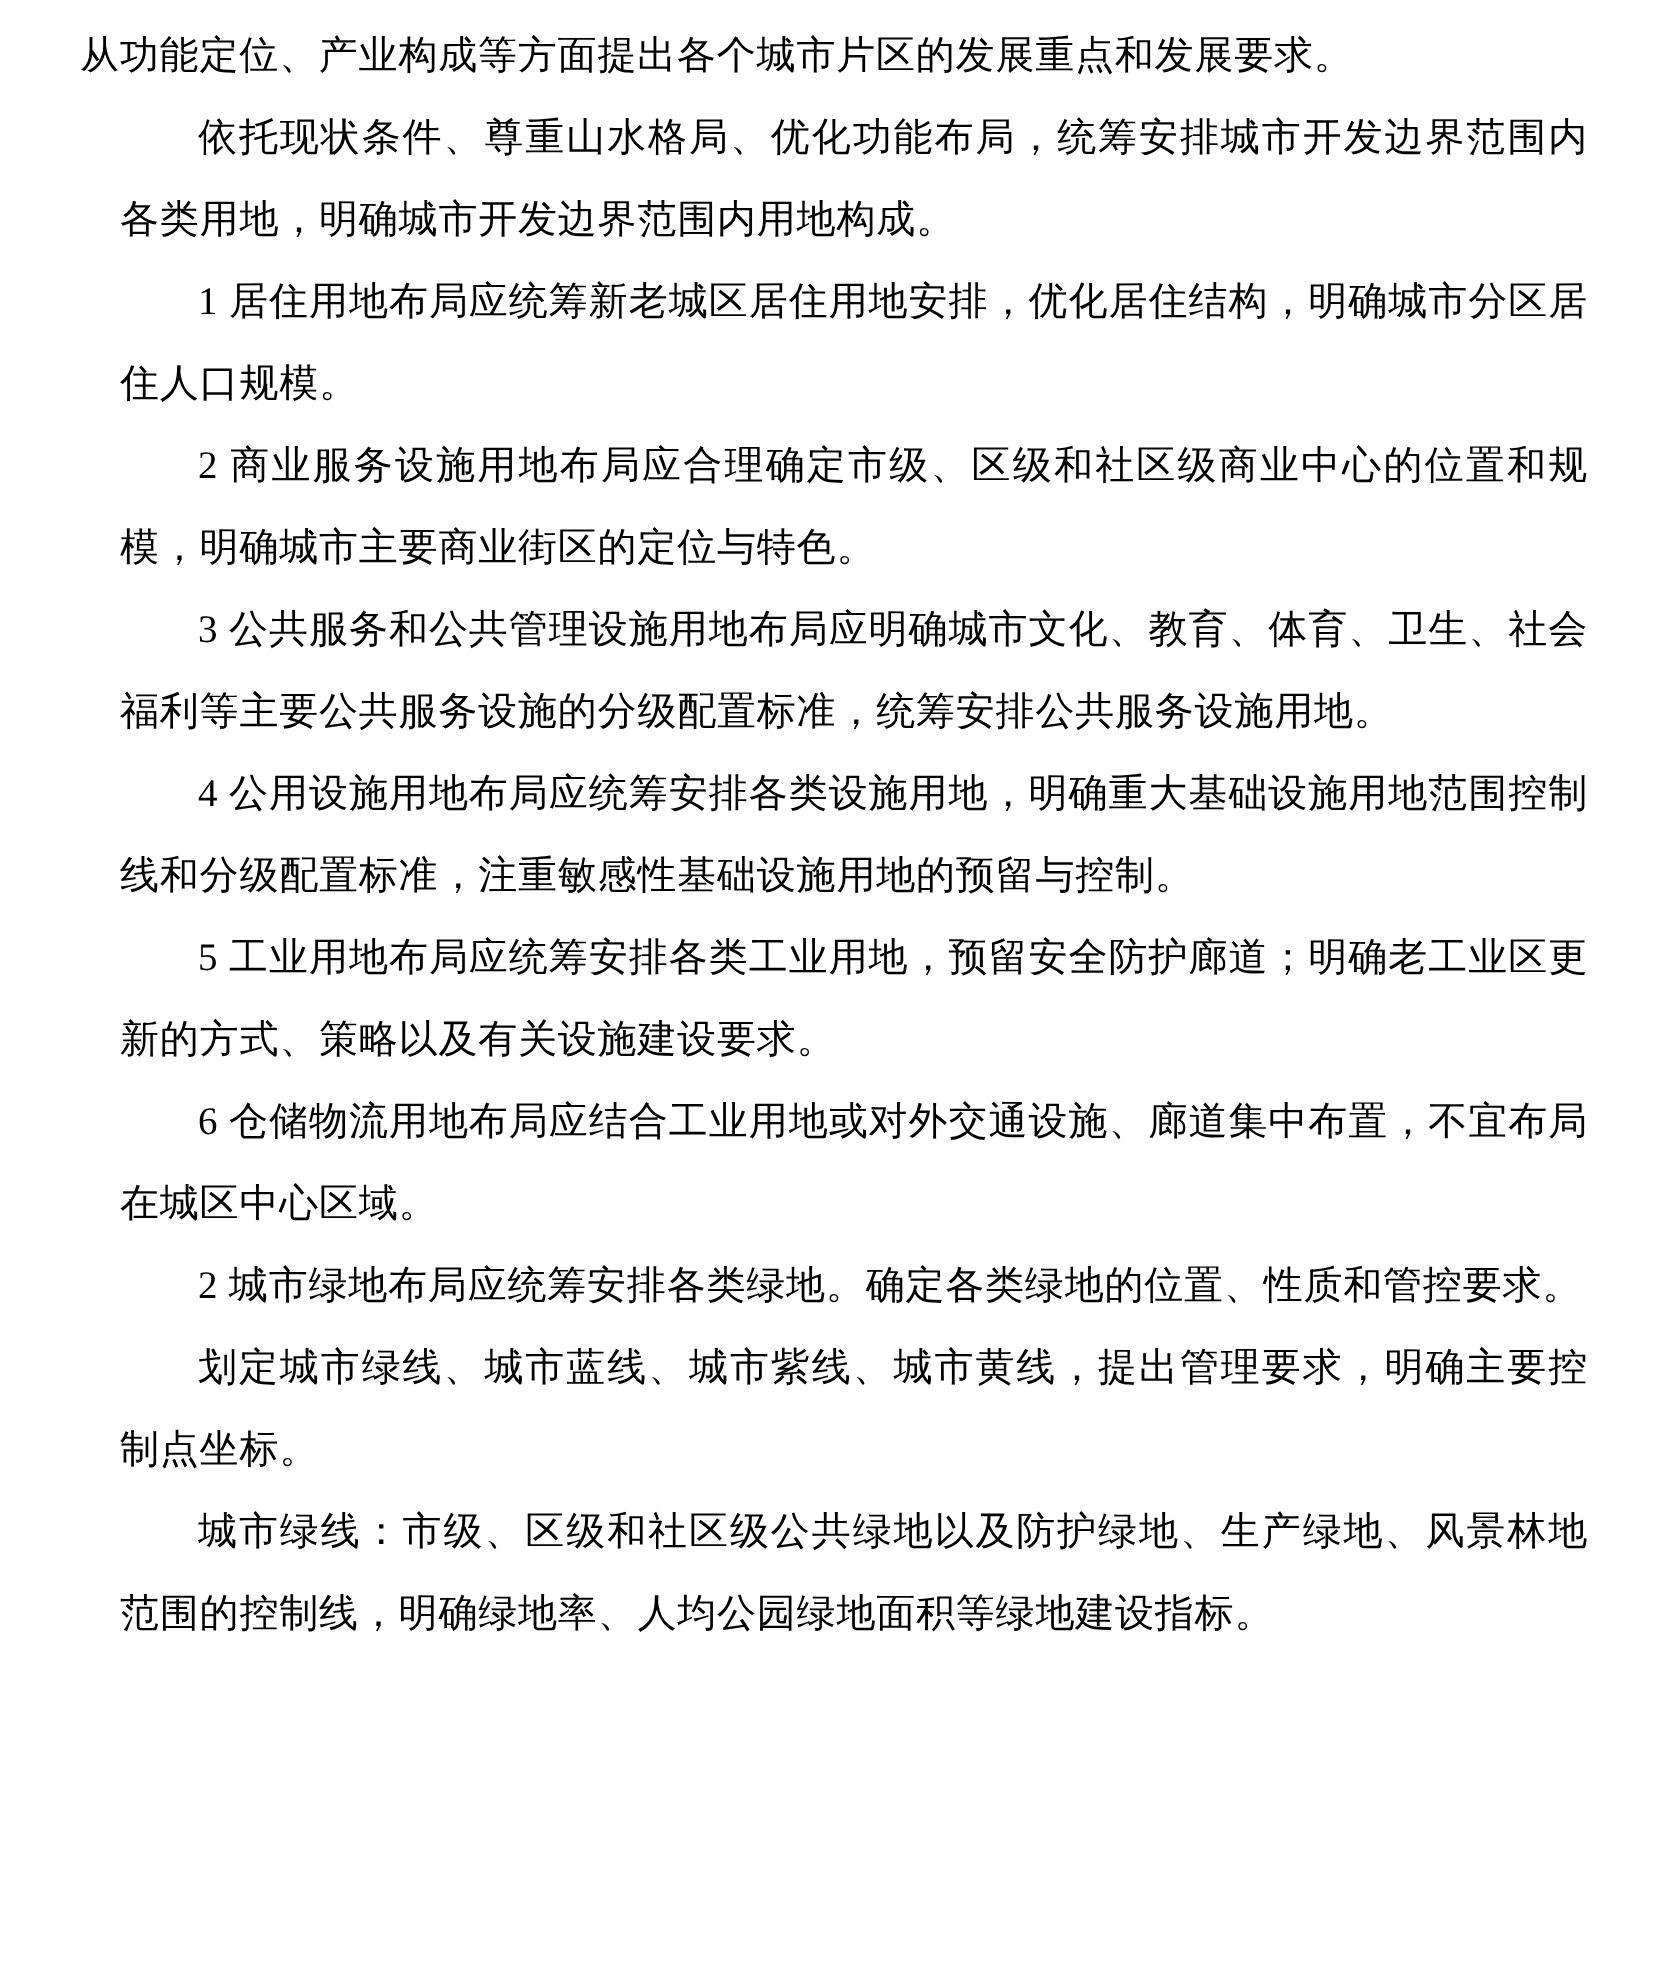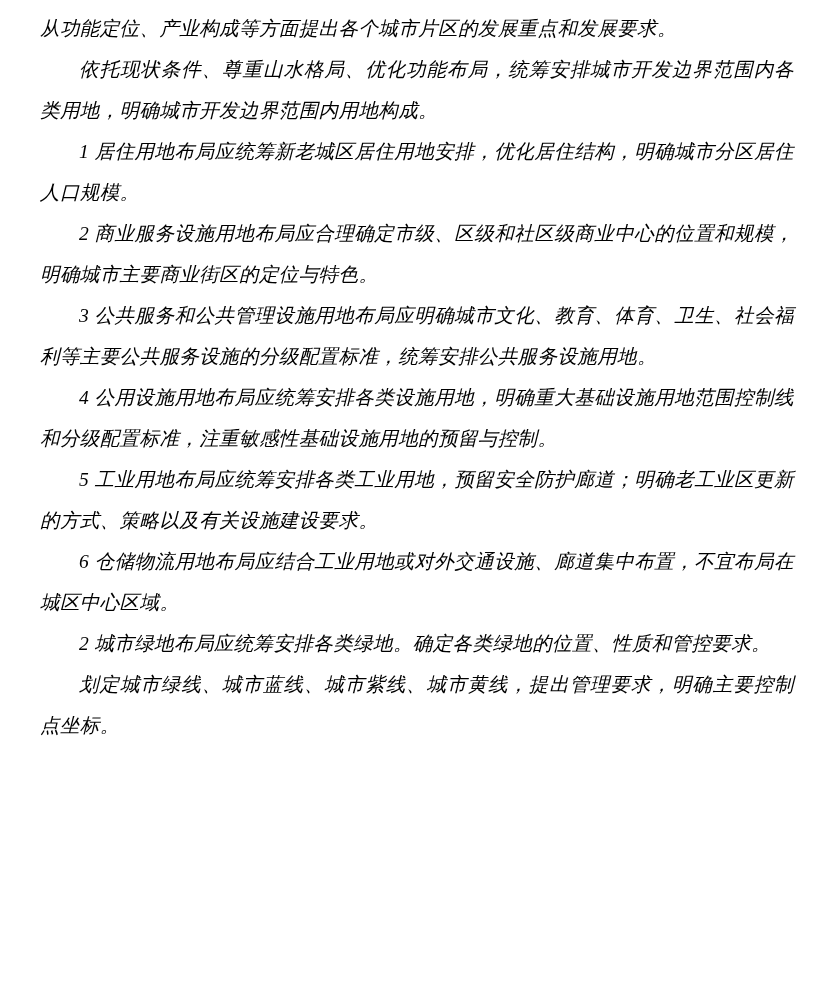--- a/index.html
+++ b/index.html
@@ -14,33 +14,33 @@
     color: #000000;
     overflow: hidden;
   }
   #page {
     position: relative;
     width: 834px;
     height: 992px;
     box-sizing: border-box;
     padding: 8px 40px 0 40px;
     overflow: hidden;
-    font-style: italic;
   }
   .para {
     font-size: 19.5px;
     line-height: 41px;
     letter-spacing: 0.4px;
     text-align: justify;
     text-justify: inter-ideograph;
     margin: 0;
     white-space: pre-wrap;
   }
   .indent {
     text-indent: 2em;
+    margin-left: 20px;
   }
   .noindent {
     text-indent: 0;
   }
   .heading {
     font-size: 19.5px;
     line-height: 41px;
     letter-spacing: 0.4px;
     margin: 0;
     text-indent: 0;
@@ -69,14 +69,15 @@
 
   <p class="para indent">5 工业用地布局应统筹安排各类工业用地，预留安全防护廊道；明确老工业区更新的方式、策略以及有关设施建设要求。</p>
 
   <p class="para indent">6 仓储物流用地布局应结合工业用地或对外交通设施、廊道集中布置，不宜布局在城区中心区域。</p>
 
   <p class="para indent">2 城市绿地布局应统筹安排各类绿地。确定各类绿地的位置、性质和管控要求。</p>
 
 
   <p class="para indent">划定城市绿线、城市蓝线、城市紫线、城市黄线，提出管理要求，明确主要控制点坐标。</p>
 
+  <p class="para indent clipped-last">城市绿线：市级、区级和社区级公共绿地以及防护绿地、生产绿地、风景林地范围的控制线，明确绿地率、人均公园绿地面积等绿地建设指标。</p>
 
 </div>
 
 </body></html>

